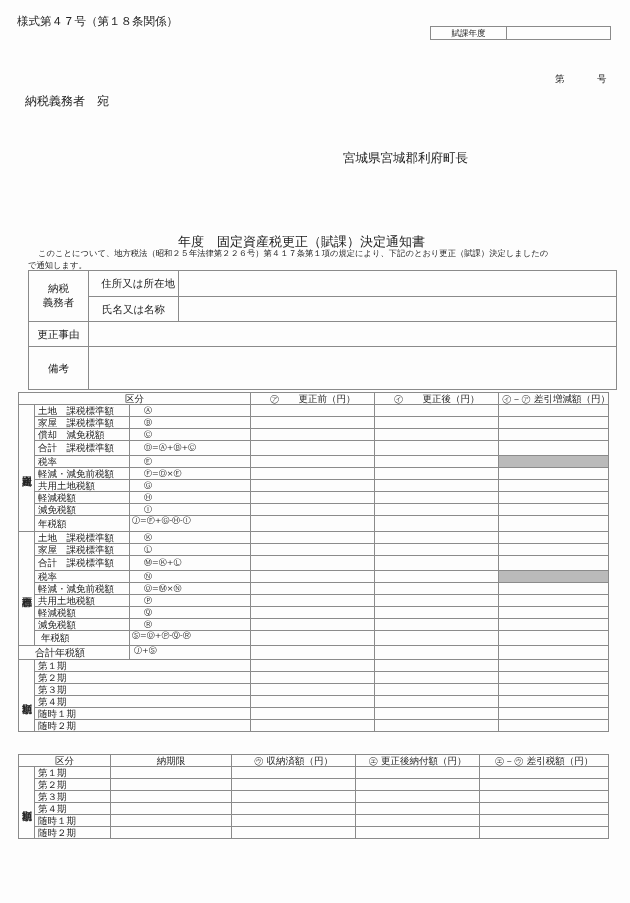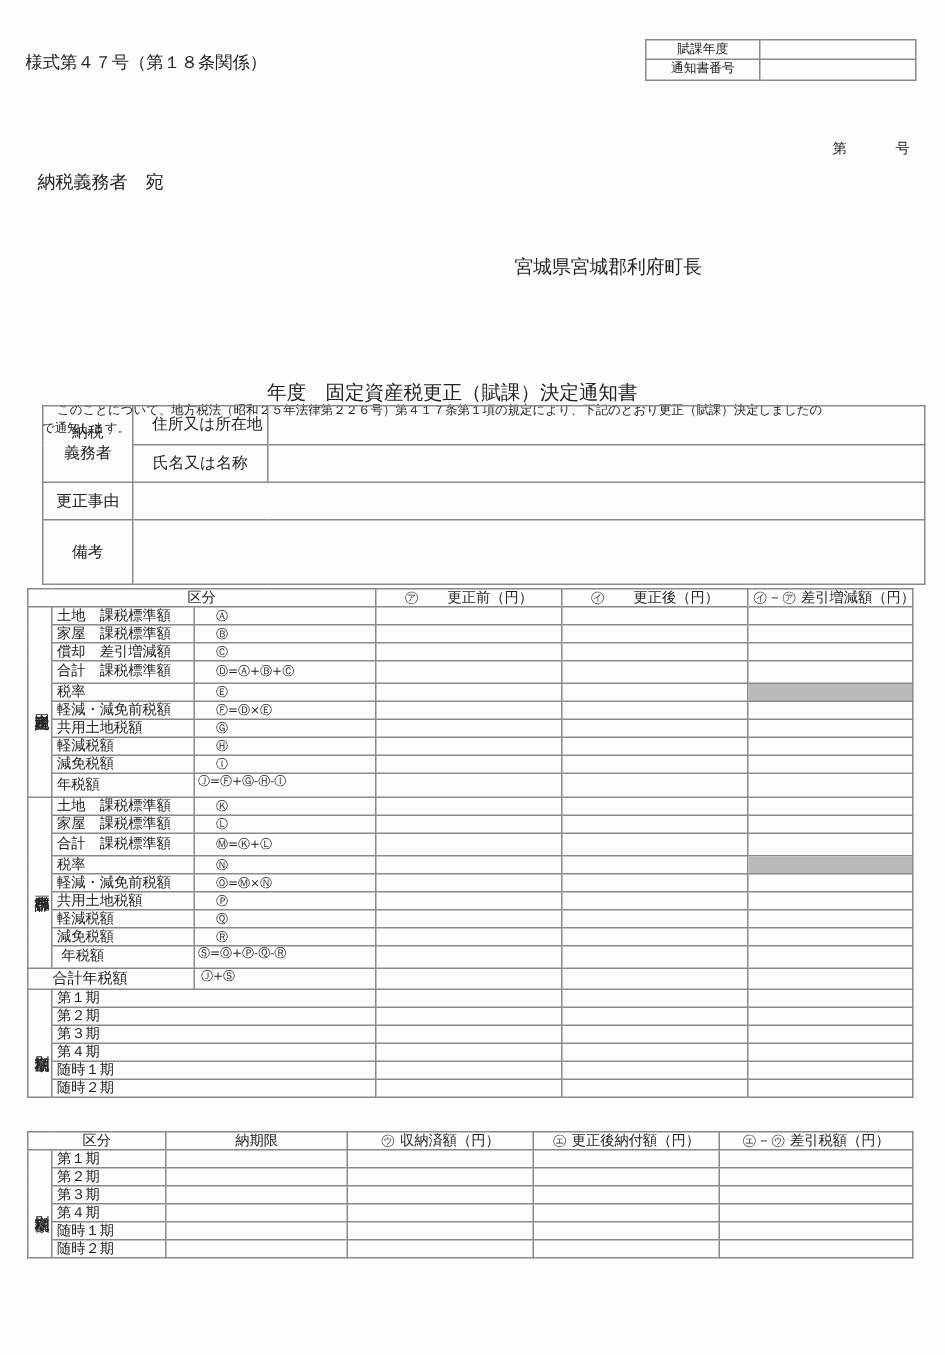--- a/index.html
+++ b/index.html
@@ -1,17 +1,17 @@
 <!DOCTYPE html>
 <html><head>
 <meta charset="utf-8">
 <style>
   html,body{margin:0;padding:0;background:#fdfdfd;}
   body{width:630px;height:903px;position:relative;overflow:hidden;font-family:"DejaVu Serif","Liberation Serif",serif;color:#222;}
-  .abs{position:absolute;margin-top:20px;}
+  .abs{position:absolute;}
   .t{font-size:11px;white-space:nowrap;}
   table{border-collapse:collapse;position:absolute;table-layout:fixed;}
   td{border:1px solid #8a8a8a;padding:0 3px;font-size:9.5px;line-height:1;white-space:nowrap;overflow:hidden;}
   .c{text-align:center;}
   .vert{writing-mode:vertical-rl;text-orientation:upright;letter-spacing:0;font-size:10px;text-align:center;vertical-align:middle;padding:0;}
   .shade{background:#bababa;}
   .formula{font-size:8px;padding-left:14px;}
   .sm{font-size:8.5px;}
 </style>
 </head>
@@ -20,24 +20,20 @@
 <div class="abs t" style="left:17px;top:14px;font-size:11.5px;">様式第４７号（第１８条関係）</div>
 
 <table style="left:430px;top:26px;width:180px;">
   <colgroup>
       <col style="width:76px">
       <col style="width:104px">
     </colgroup>
   <tbody>
       <tr style="height:13px">
     <td class="c sm">賦課年度</td>
-    <td></td>
-  </tr>
-  <tr style="height:14px">
-    <td class="c sm">通知書番号</td>
     <td></td>
   </tr>
 </tbody>
   </table>
 
 <div class="abs t" style="left:555px;top:73px;font-size:9.5px;">第</div>
 <div class="abs t" style="left:597px;top:73px;font-size:9.5px;">号</div>
 
 <div class="abs t" style="left:25px;top:93px;font-size:12px;">納税義務者　宛</div>
 
@@ -103,21 +99,21 @@
         <td></td>
   </tr>
   <tr style="height:12px">
     <td>家屋　課税標準額</td>
     <td class="formula">Ⓑ</td>
     <td></td>
         <td></td>
         <td></td>
   </tr>
   <tr style="height:12px">
-    <td>償却　差引増減額</td>
+    <td>償却　減免税額</td>
     <td class="formula">Ⓒ</td>
     <td></td>
         <td></td>
         <td></td>
   </tr>
   <tr style="height:15px">
     <td>合計　課税標準額</td>
     <td class="formula">Ⓓ=Ⓐ+Ⓑ+Ⓒ</td>
     <td></td>
         <td></td>

